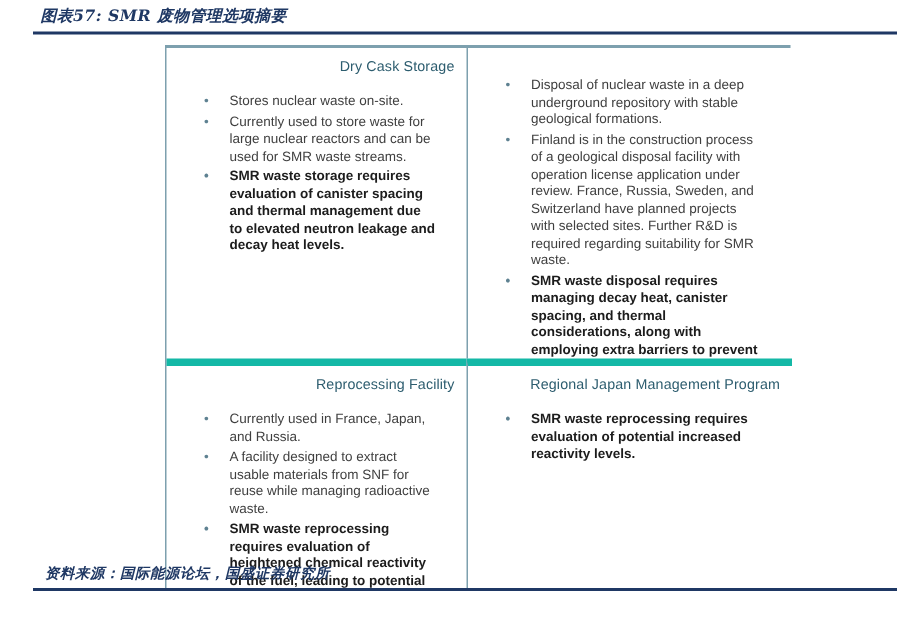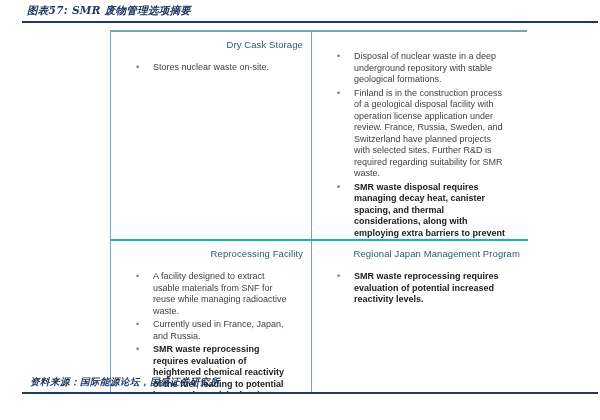--- a/index.html
+++ b/index.html
@@ -30,21 +30,21 @@
     border-top:2px solid #7da0ae;
     border-left:1px solid #7da0ae;
     box-sizing:border-box;
   }
   .cell{
     box-sizing:border-box;
     padding:7px 8px 4px 8px;
     overflow:hidden;
   }
   .cell.col2{border-left:1px solid #7da0ae;}
-  .cell.row2{border-top:2px solid #14b8a6;}
+  .cell.row2{border-top:5px solid #14b8a6;}
   .cell-header{
     font-size:9.5px;font-weight:normal;color:#2d5d6f;
     margin:0 0 9px 0;letter-spacing:0.1px;text-align:right;
   }
   ul.bullets{
     list-style:none;margin:12px;padding:0;
   }
   ul.bullets li{
     position:relative;
     padding-left:22px;
@@ -78,36 +78,38 @@
 
 <div class="fig-title">图表57: SMR 废物管理选项摘要</div>
 <div class="rule-top"></div>
 
 <div class="matrix">
 
   <div class="cell row1 col1">
     <div class="cell-header">Dry Cask Storage</div>
     <ul class="bullets">
         <li>Stores nuclear waste on-site.</li>
+        <li>Currently used to store waste for large nuclear reactors and can be used for SMR waste streams.</li>
+        <li class="bold">SMR waste storage requires evaluation of canister spacing and thermal management due to elevated neutron leakage and decay heat levels.</li>
       </ul>
   </div>
 
   <div class="cell row1 col2">
     <ul class="bullets">
         <li>Disposal of nuclear waste in a deep underground repository with stable geological formations.</li>
         <li>Finland is in the construction process of a geological disposal facility with operation license application under review. France, Russia, Sweden, and Switzerland have planned projects with selected sites. Further R&amp;D is required regarding suitability for SMR waste.</li>
         <li class="bold">SMR waste disposal requires managing decay heat, canister spacing, and thermal considerations, along with employing extra barriers to prevent long-lived isotopes from escaping into the environment.</li>
       </ul>
   </div>
 
   <div class="cell row2 col1">
     <div class="cell-header">Reprocessing Facility</div>
     <ul class="bullets">
+        <li>Currently used in France, Japan, and Russia.</li>
         <li>A facility designed to extract usable materials from SNF for reuse while managing radioactive waste.</li>
-        <li>Currently used in France, Japan, and Russia.</li>
         <li class="bold">SMR waste reprocessing requires evaluation of heightened chemical reactivity of the fuel, leading to potential increased reactivity levels during reprocessing.</li>
       </ul>
   </div>
 
   <div class="cell row2 col2">
     <div class="cell-header">Regional Japan Management Program</div>
     <ul class="bullets">
         <li class="bold">SMR waste reprocessing requires evaluation of potential increased reactivity levels.</li>
       </ul>
   </div>

